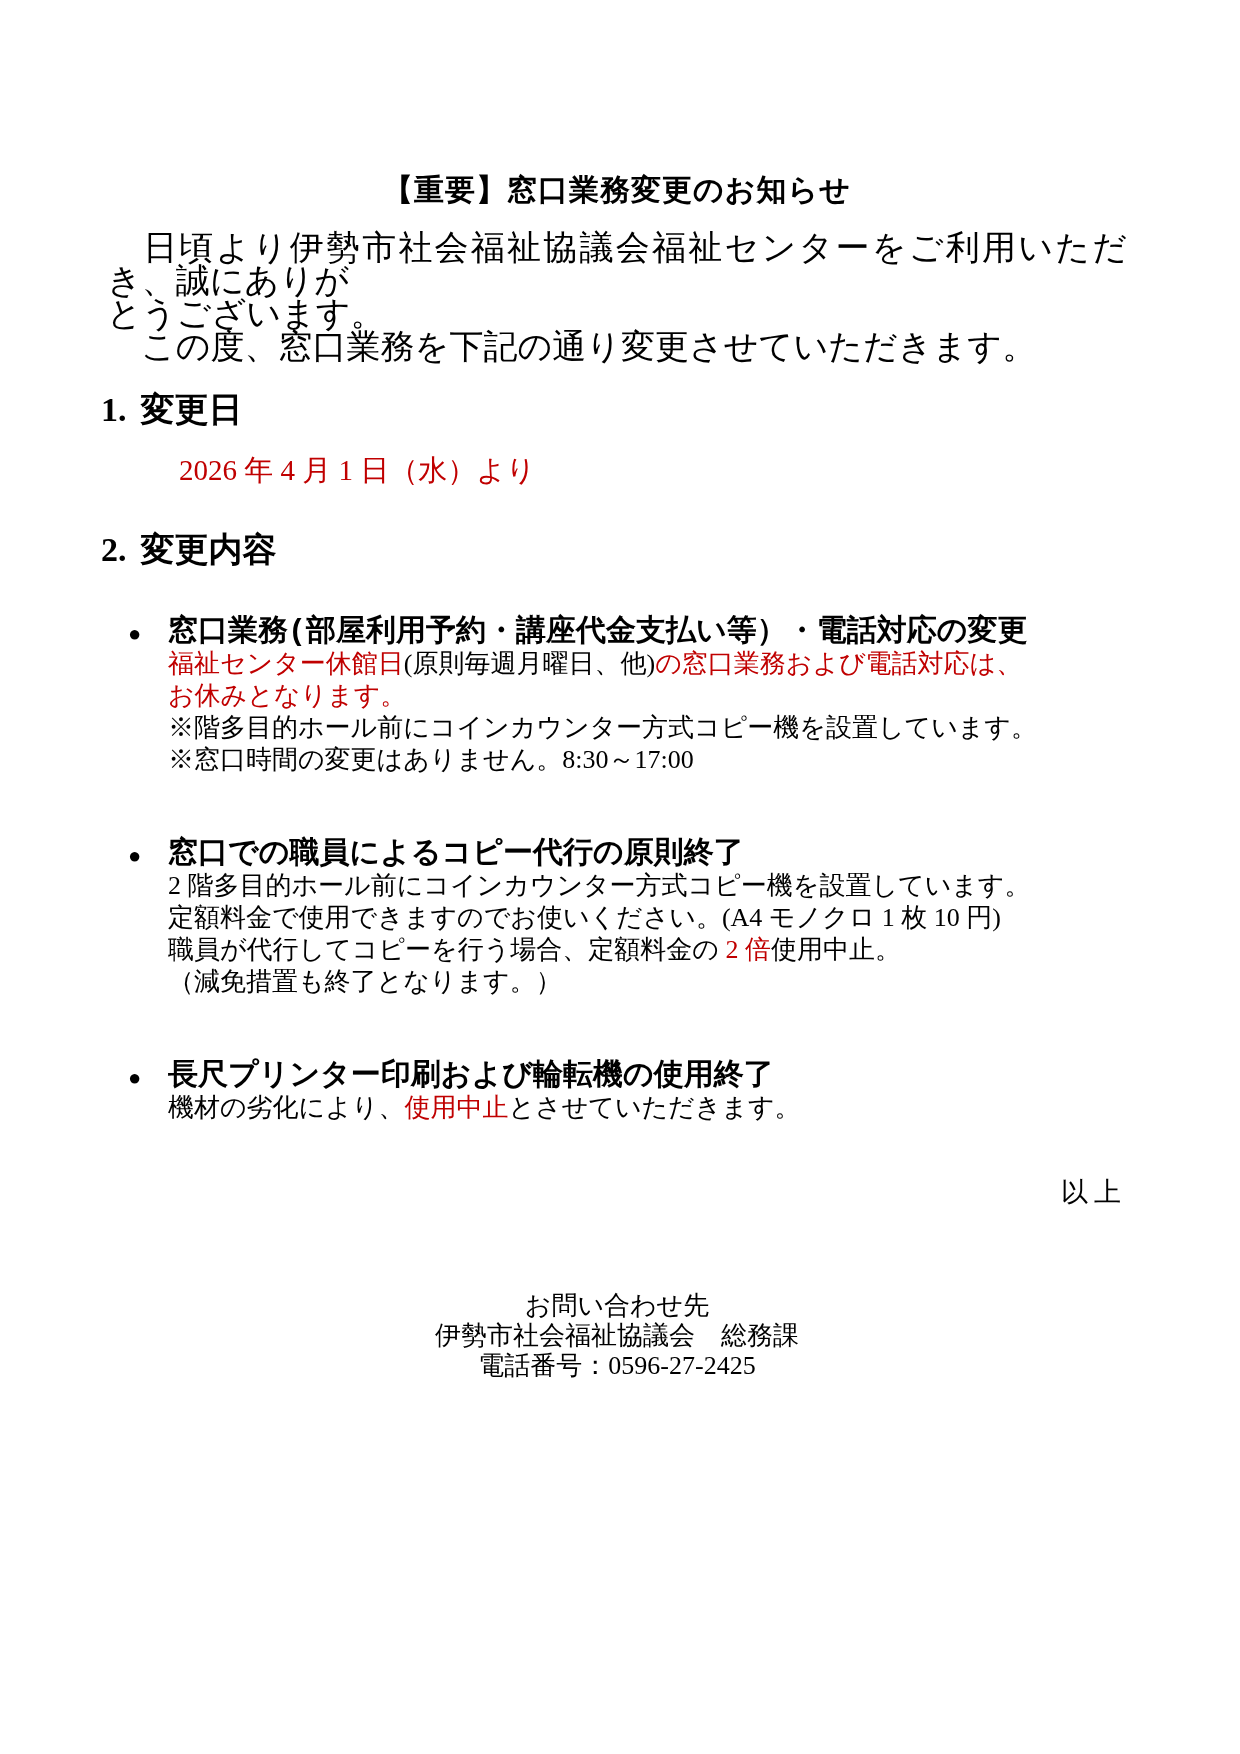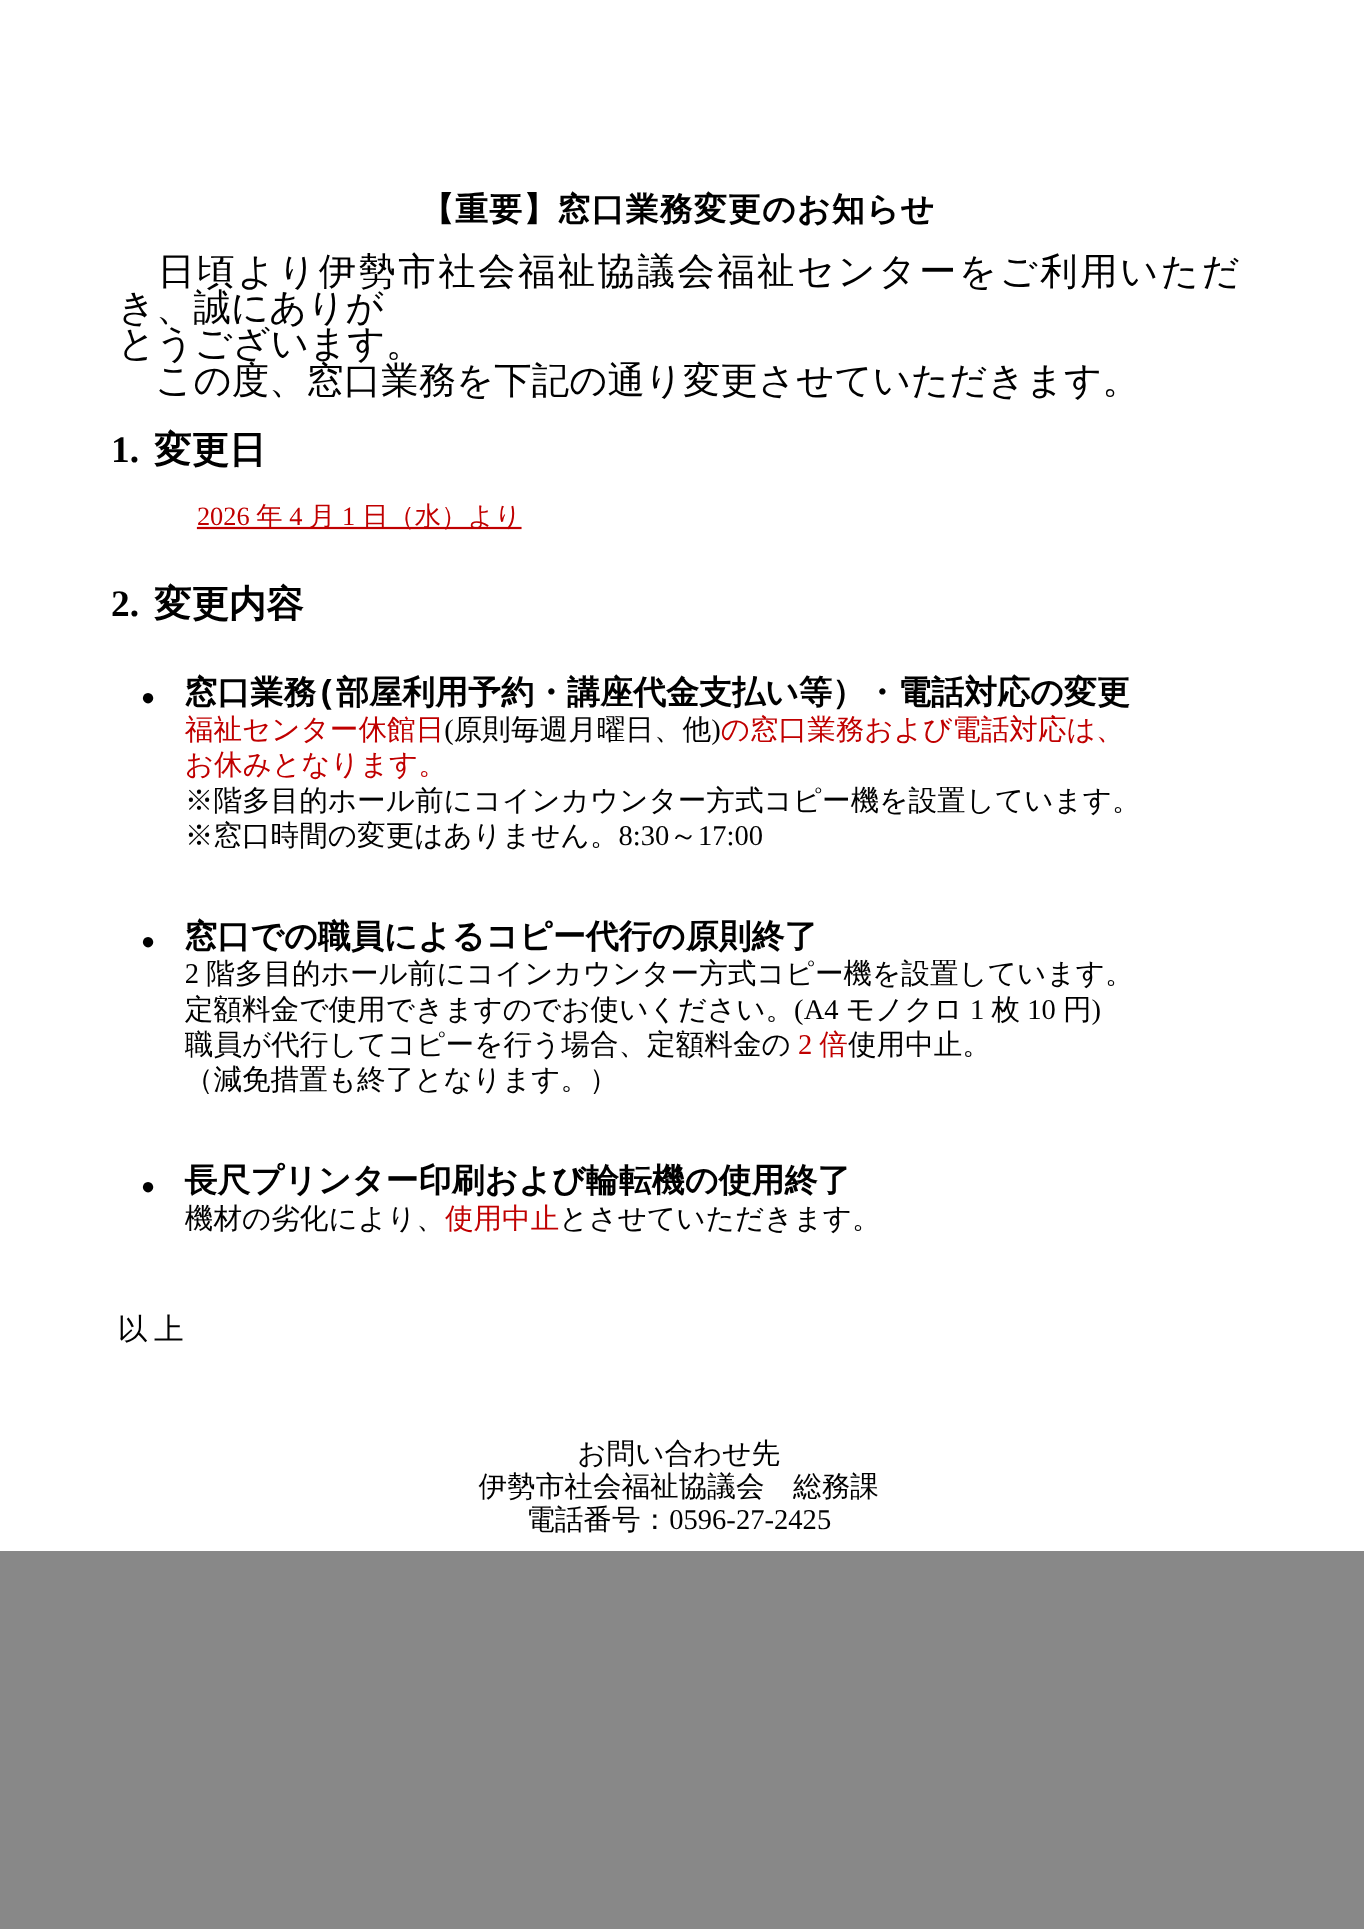--- a/index.html
+++ b/index.html
@@ -1,18 +1,18 @@
 <!DOCTYPE html>
 <html lang="ja"><head>
 <meta charset="utf-8">
 <style>
   html,body{margin:0;padding:0;background:#888;}
   .page{
     position:relative;
-    width:1240px;height:1410px;
+    width:1240px;height:1754px;
     margin:0 auto;
     background:#ffffff;
     font-family:"Liberation Serif","DejaVu Serif",serif;
     color:#000;
     box-sizing:border-box;
     padding:0 113px 0 107px;
     overflow:hidden;
   }
   .title{
     padding-top:150px;
@@ -35,23 +35,22 @@
     margin-left:-6px;
   }
   .sec-heading .sec-num{
     font-family:"Liberation Serif","DejaVu Serif",serif;
     margin-right:14px;
   }
   .sec-heading.second{margin-top:46px;}
   .date-line{
     margin-top:28px;
     margin-left:72px;
-    font-size:24px;
+    font-size:29px;
     line-height:33px;
-    text-decoration:underline;
   }
   .red{color:#c00000;}
   .bullets{margin-top:50px;}
   .bullet{
     position:relative;
     padding-left:61px;
     font-size:26px;
     line-height:32px;
     text-align:justify;
   }
@@ -62,22 +61,22 @@
     font-size:22px;
     line-height:32px;
   }
   .b-head{
     font-family:Liberation Mono, monospace;
     font-weight:700;
     font-size:30px;
     line-height:32px;
   }
   .closing{
-    margin-top:68px;
-    text-align:left;
+    margin-top:52px;
+    text-align:right;
     font-size:27px;
     line-height:33px;
     letter-spacing:6px;
   }
   .contact{
     margin-top:82px;
     text-align:center;
     font-size:26px;
     line-height:30px;
   }

